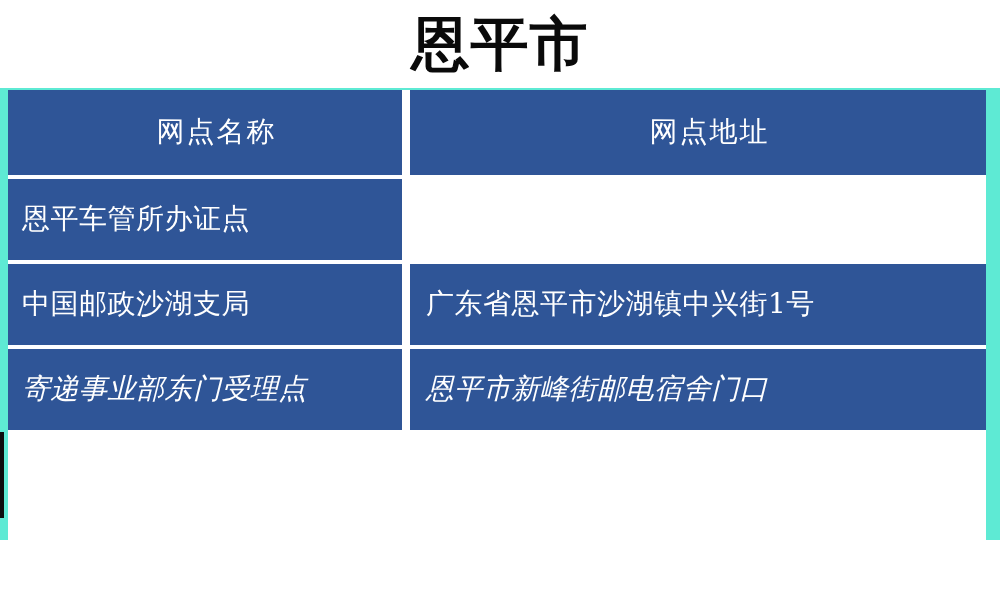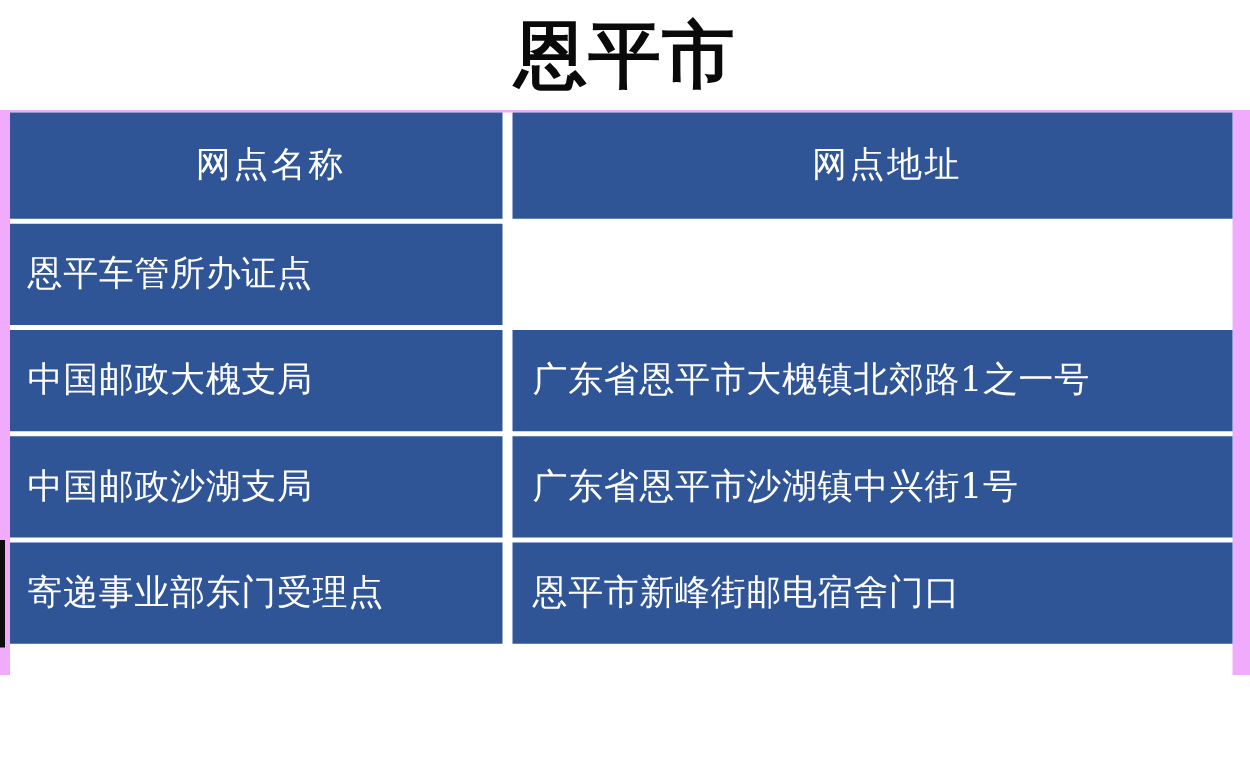--- a/index.html
+++ b/index.html
@@ -13,21 +13,21 @@
     height: 608px;
     overflow: hidden;
     font-family: "DejaVu Serif", "Liberation Serif", serif;
     -webkit-font-smoothing: antialiased;
   }
 
   .page {
     position: relative;
     width: 1000px;
     height: 540px;
-    background: #f0abfc;
+    background: #5eead4;
   }
 
   
   .title-bar {
     position: absolute;
     left: 0;
     top: 0;
     width: 1000px;
     height: 88px;
     display: flex;
@@ -57,21 +57,21 @@
     background: #ffffff;
   }
 
   .row {
     display: flex;
     flex: 0 0 auto;
     width: 100%;
     background: transparent;
     margin-bottom: 4px;
   }
-  .row:last-child { margin-bottom: 4px; }
+  .row:last-child { margin-bottom: 4px; font-style: italic; }
 
   .cell {
     background: #2f5597;
     color: #ffffff;
     display: flex;
     align-items: center;
     box-sizing: border-box;
     overflow: hidden;
     padding-left: 23px;
   }
@@ -139,28 +139,20 @@
         <span class="cell-text">网点地址</span>
       </div>
     </div>
 
     <div class="row data">
       <div class="cell col-name">
         <span class="cell-text">恩平车管所办证点</span>
       </div>
     </div>
 
-    <div class="row data">
-      <div class="cell col-name">
-        <span class="cell-text">中国邮政大槐支局</span>
-      </div>
-      <div class="cell col-addr">
-        <span class="cell-text">广东省恩平市大槐镇北郊路1之一号</span>
-      </div>
-    </div>
 
 
     <div class="row data">
       <div class="cell col-name">
         <span class="cell-text">中国邮政沙湖支局</span>
       </div>
       <div class="cell col-addr">
         <span class="cell-text">广东省恩平市沙湖镇中兴街1号</span>
       </div>
     </div>

